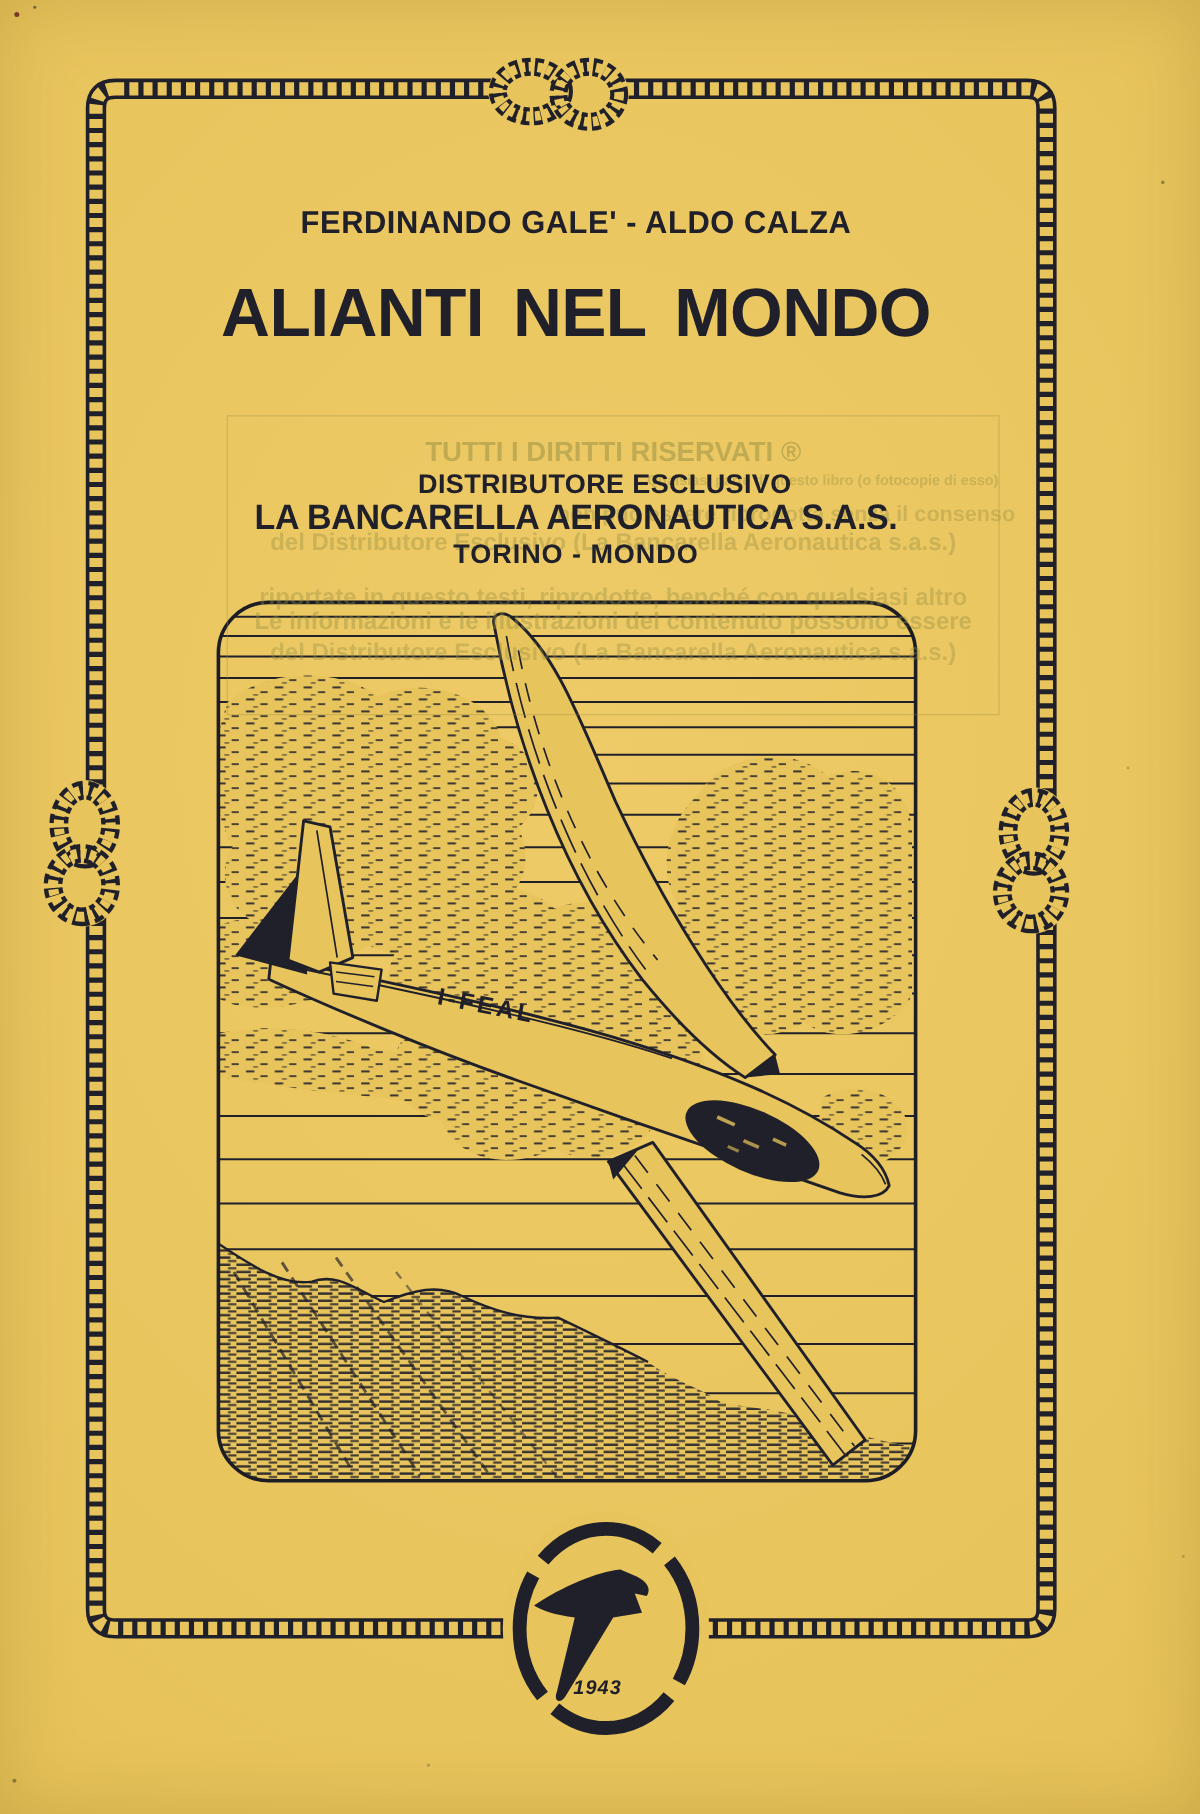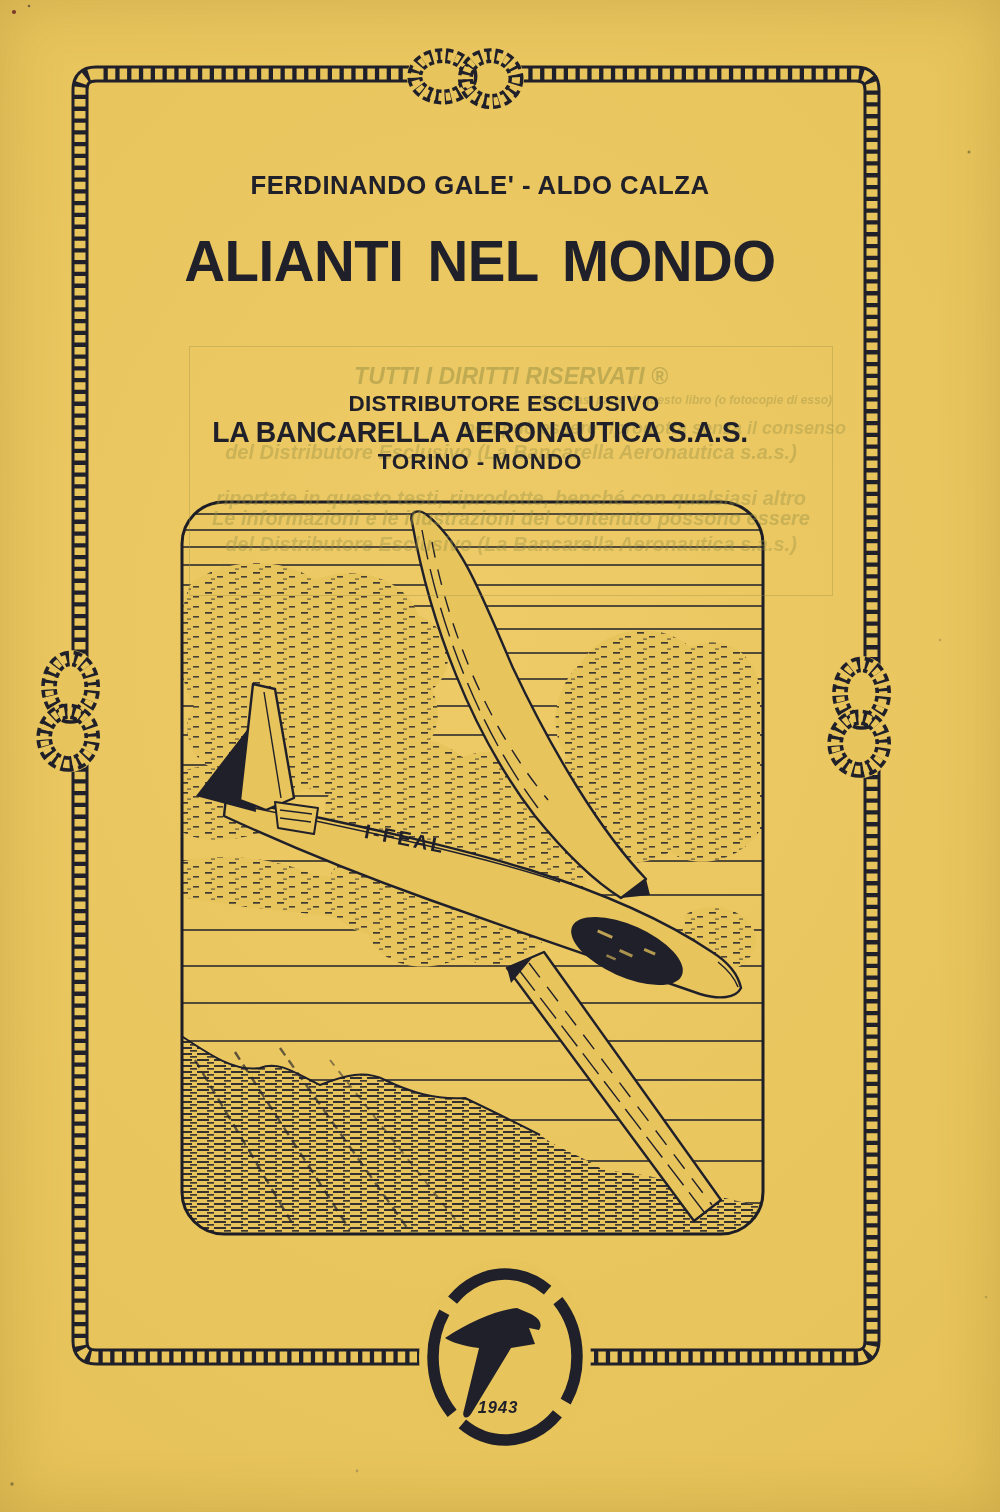--- a/index.html
+++ b/index.html
@@ -20,21 +20,20 @@
     color:var(--ink);font-weight:bold;white-space:nowrap;
   }
   .authors{top:170px;font-size:26.5px;letter-spacing:.5px;transform:scaleX(.97);transform-origin:center;}
   .title{top:228px;font-size:57px;letter-spacing:-.5px;word-spacing:9px;transform:scaleX(.99);transform-origin:center;}
   .d1{top:391px;font-size:22.5px;letter-spacing:.3px;padding-left:24px;}
   .d2{top:415px;font-size:29.5px;letter-spacing:-.3px;transform:scaleX(.96);transform-origin:center;}
   .d3{top:449px;font-size:22.5px;letter-spacing:.8px;}
   .ghost-box{
     position:absolute;left:189px;top:346px;width:642px;height:248px;
     border:1px solid rgba(150,143,66,.35);
-    font-style:italic;
   }
   .gline{
     position:absolute;left:0;width:100%;text-align:center;white-space:nowrap;
     color:var(--ghost);font-weight:bold;filter:blur(.4px);
   }
   .g0{top:16px;font-size:23px;opacity:.5;}
   .g1{top:46px;font-size:12px;opacity:.38;text-align:right;}
   .g2{top:71px;font-size:18px;opacity:.36;text-align:right;padding-left:14px;}
   .g3{top:94px;font-size:20px;opacity:.38;}
   .g4{top:117px;font-size:20px;opacity:.40;margin-top:43px;}

